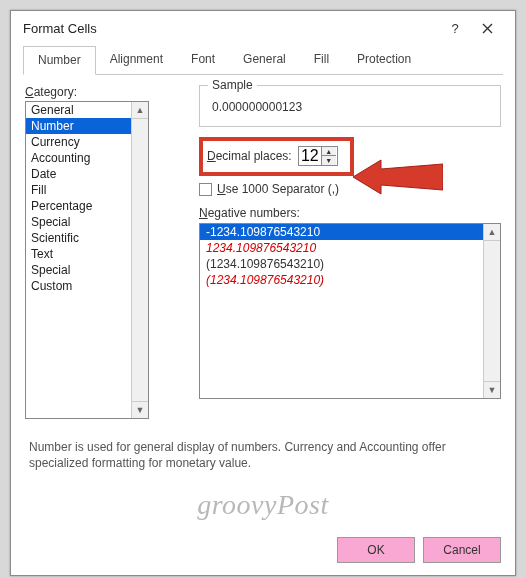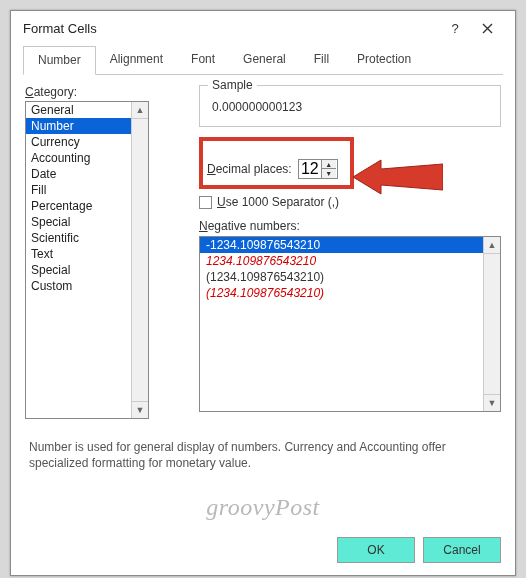--- a/index.html
+++ b/index.html
@@ -67,21 +67,21 @@
     font-size: 16px; padding-right: 2px; outline: none;
   }
   .spin-btns { display:flex; flex-direction:column; border-left:1px solid #888; }
   .spin-btns div {
     width: 14px; height: 9px; background:#f0f0f0; border-bottom:1px solid #888;
     display:flex; align-items:center; justify-content:center; font-size:7px;
     cursor: pointer; color:#333;
   }
   .spin-btns div:last-child { border-bottom: none; }
   .highlight-box {
-    border: 4px solid #d63a2a; padding: 18px 12px 6px 4px;
+    border: 4px solid #d63a2a; padding: 5px 12px 6px 4px;
     display: inline-flex; align-items:center; margin-top: 2px;
   }
   .checkbox-row { display:flex; align-items:center; margin-top: 6px; }
   .chk {
     width: 13px; height: 13px; border: 1px solid #888; margin-right: 5px;
     cursor: pointer;
   }
   .neg-list {
     border: 1px solid #888; height: 176px; position: relative;
     font-size: 12px; overflow: hidden; margin-top: 3px;
@@ -101,31 +101,31 @@
   .neg-item.selected { background:#0a64d8; color:#fff; }
   .neg-item.red { color: #d10000; font-style: italic; }
   .desc {
     clear: both; padding: 20px 18px 0 18px; font-size: 12px; color: #555;
     line-height: 1.35;
   }
   .buttons {
     position: absolute; bottom: 12px; right: 14px; display:flex; gap: 8px;
   }
   .btn {
-    border: 1px solid #999; background:#5eead4; width: 78px; height: 26px;
+    border: 1px solid #999; background:#f9a8d4; width: 78px; height: 26px;
     font-size: 12px; color:#333; display:flex; align-items:center;
     justify-content:center; cursor: pointer;
   }
   .arrow {
     position: absolute; top: 140px; left: 342px; width: 90px; height: 52px;
     pointer-events: none;
   }
   .watermark {
     position:absolute; bottom:54px; left:0; right:0; text-align:center;
-    font-family: Georgia, serif; font-style: italic; font-size: 24px;
+    font-family: Georgia, serif; font-style: italic; font-size: 28px;
     color: #b8b8b8; pointer-events:none; letter-spacing: 0.5px;
   }
   .underline { text-decoration: underline; }
 </style>
 </head>
 <body>
 
 <div class="dialog">
   <div class="titlebar">
     <span>Format Cells</span>

